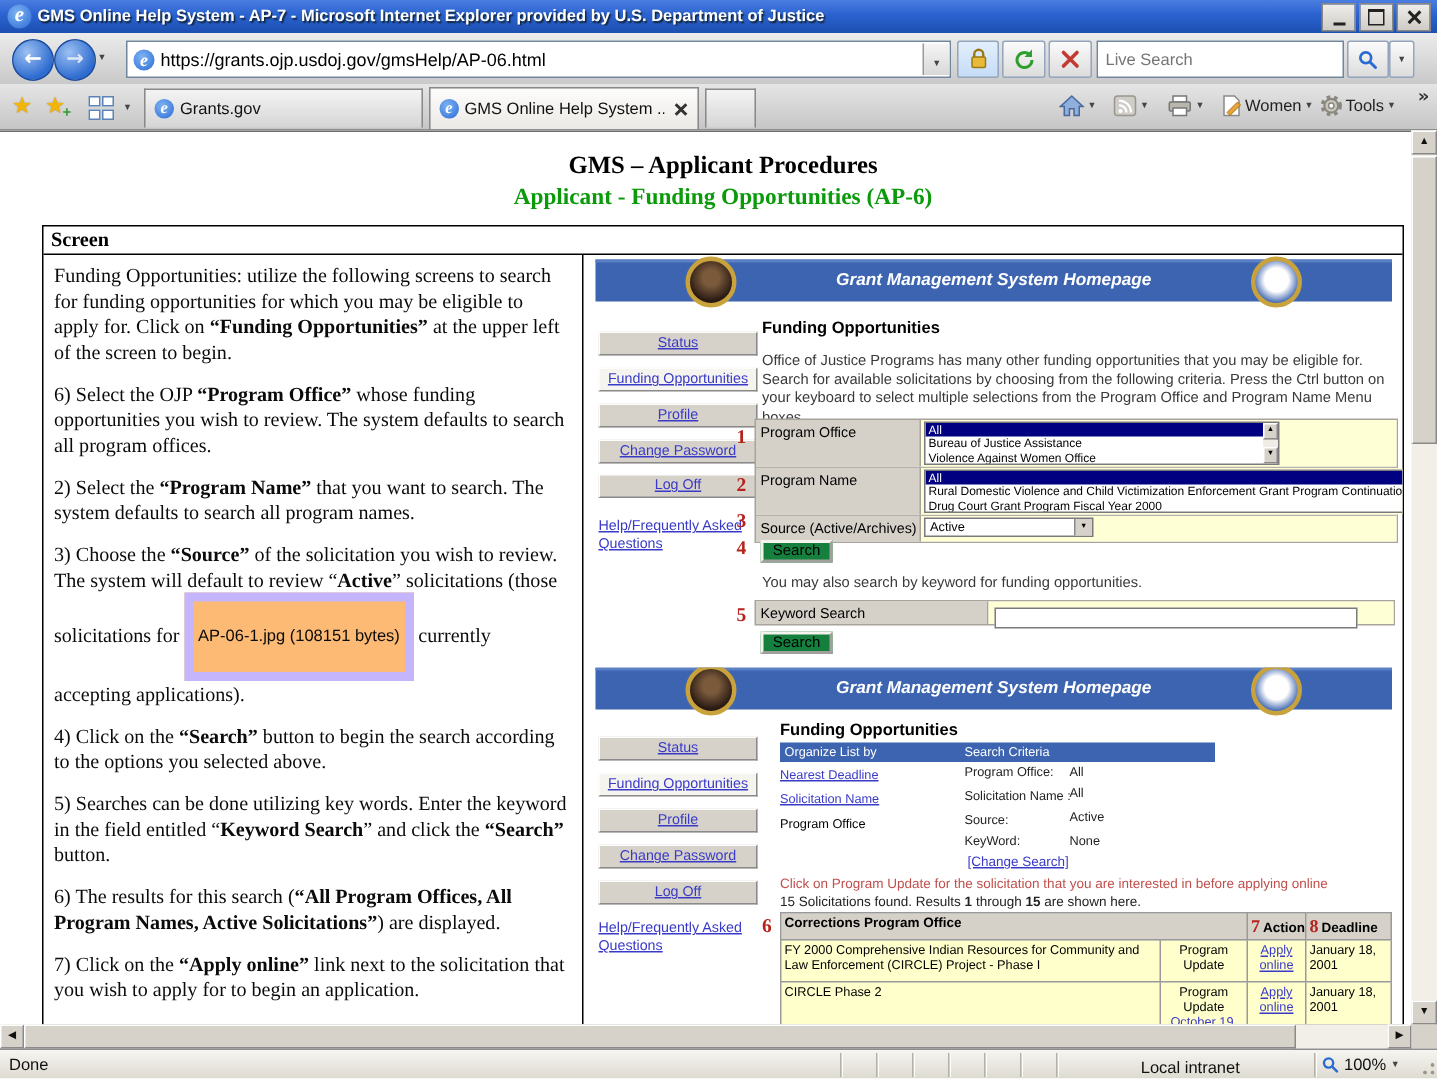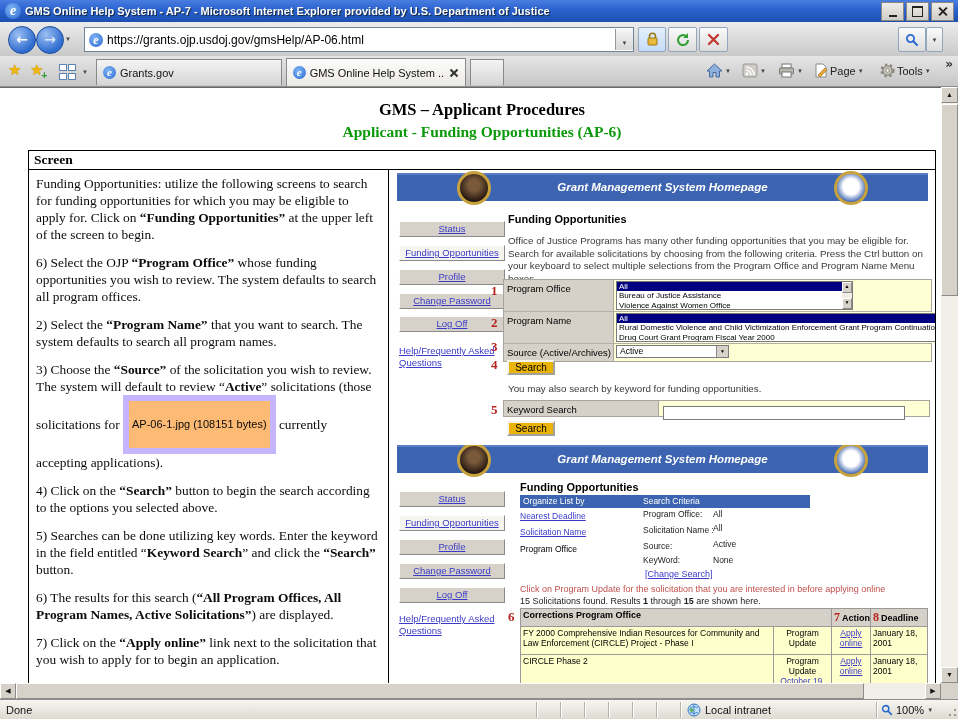--- a/index.html
+++ b/index.html
@@ -110,21 +110,21 @@
   .listbox{background:#fff;border:1px solid #7a7a7a;display:flex;box-sizing:border-box;}
   .lb-items{flex:1;overflow:hidden;}
   .lb-item{font-size:8px;line-height:9.3px;white-space:nowrap;overflow:hidden;padding:0 2px;color:#000;}
   .lb-item.sel{background:#000080;color:#fff;}
   .lb-scroll{width:10px;flex:0 0 auto;display:flex;flex-direction:column;justify-content:space-between;background:#efede5;}
   .lbar{height:9px;background:#d6d2c9;border:1px solid;border-color:#fff #8a8a8a #8a8a8a #fff;
     font-size:5px;line-height:7px;text-align:center;color:#000;}
   .gms-select{width:113px;background:#fff;border:1px solid #7a7a7a;display:flex;justify-content:space-between;height:13px;box-sizing:border-box;}
   .gms-select .val{font-size:8.5px;line-height:11px;padding-left:3px;}
   .gms-select .ddsq{width:11px;background:#d6d2c9;border-left:1px solid #8a8a8a;font-size:5px;line-height:11px;text-align:center;}
-  .gms-btn{position:absolute;width:48px;height:15px;background:#eab308;
+  .gms-btn{position:absolute;width:48px;height:15px;background:#15803d;
     border:2px outset #f5f3ee;font:10px "Liberation Sans",sans-serif;text-align:center;line-height:11px;padding:0;}
   .gms-note{position:absolute;font-size:9.8px;color:#3a3a3a;}
   .krow{position:absolute;display:flex;border:1px solid #a8a49c;box-sizing:border-box;}
   .kw-input{width:240px;height:12px;border:1px solid #7a7a7a;background:#fff;margin:1px 0 0 2px;padding:0;font-size:9px;}
   .rnum{position:absolute;color:#b5231c;font:bold 13px "Liberation Serif",serif;}
   .rnum-in{color:#b5231c;font:bold 12px "Liberation Serif",serif;margin-right:2px;}
 
   
   .crit-bar{position:absolute;left:125px;top:50px;width:290px;height:13px;background:#3d64b0;color:#fff;font-size:8.5px;line-height:13px;}
   .cb1{position:absolute;left:3px;}
@@ -157,22 +157,22 @@
   .hthumb{position:absolute;left:16px;top:0;width:848px;height:16px;background:#d6d2c9;
     border:1px solid;border-color:#fff #8a8a8a #8a8a8a #fff;box-sizing:border-box;}
   .corner{position:absolute;right:0;top:683px;width:17px;height:16px;background:#d6d2c9;}
 
   
   .statusbar{position:absolute;left:0;top:699px;width:958px;height:20px;
     background:linear-gradient(180deg,#f6f5f1,#dcd9cf);border-top:1px solid #8e8e8e;
     display:flex;align-items:center;font-size:11px;color:#111;}
   .sb-done{flex:1;padding-left:6px;}
   .sb-cell{width:23px;height:16px;border-left:1px solid #b5b2a8;box-shadow:inset 1px 0 0 #fff;}
-  .sb-zone{width:196px;height:16px;border-left:1px solid #b5b2a8;box-shadow:inset 1px 0 0 #fff;
-    display:flex;align-items:center;gap:4px;padding-left:6px;box-sizing:border-box;}
+  .sb-zone{width:172px;height:16px;border-left:1px solid #b5b2a8;box-shadow:inset 1px 0 0 #fff;
+    display:flex;align-items:center;gap:4px;padding-left:6px;box-sizing:border-box;flex-direction:column;}
   .sb-zoom{width:70px;height:16px;border-left:1px solid #b5b2a8;box-shadow:inset 1px 0 0 #fff;
     display:flex;align-items:center;gap:3px;padding-left:4px;box-sizing:border-box;}
   .grip{width:12px;height:16px;background:
     radial-gradient(circle at 9px 13px,#9a978e 1px,transparent 1.5px),
     radial-gradient(circle at 9px 8px,#9a978e 1px,transparent 1.5px),
     radial-gradient(circle at 4px 13px,#9a978e 1px,transparent 1.5px);}
   svg{display:block;}
 </style>
 </head>
 <body>
@@ -214,20 +214,23 @@
       <svg width="16" height="16" viewBox="0 0 16 16">
         <path d="M13 8a5 5 0 1 1-1.7-3.7" fill="none" stroke="#2f9e2f" stroke-width="2"></path>
         <path d="M13 1 v5 h-5 z" fill="#2f9e2f"></path>
       </svg>
     </div>
     <div class="sqbtn" style="left:699px;width:27px;">
       <svg width="13" height="13" viewBox="0 0 13 13">
         <path d="M2 2 L11 11 M11 2 L2 11" stroke="#c23a32" stroke-width="2.4" stroke-linecap="round"></path>
       </svg>
     </div>
+    <div class="lsearch">
+      <input placeholder="Live Search" style="">
+    </div>
     <div class="sqbtn magbtn">
       <svg width="14" height="14" viewBox="0 0 14 14">
         <circle cx="5.5" cy="5.5" r="3.6" fill="none" stroke="#2a6bd0" stroke-width="1.8"></circle>
         <path d="M8.3 8.3 L12 12" stroke="#2a6bd0" stroke-width="2" stroke-linecap="round"></path>
       </svg>
     </div>
     <div class="sqbtn magdd">
         <span class="dd-arrow">▼</span>
       </div>
   </div>
@@ -272,21 +275,21 @@
         <rect x="1.5" y="5" width="14" height="6" rx="1" fill="#b9b6ae" stroke="#777"></rect>
         <rect x="4" y="9" width="9" height="5" fill="#fff" stroke="#777"></rect>
       </svg>
         <span class="dd-arrow">▼</span>
     </span>
     <span class="tbicon" style="left:814px;">
       <svg width="14" height="15" viewBox="0 0 14 15">
         <path d="M2 1 H9 L12 4 V14 H2 Z" fill="#fff" stroke="#8a8a8a"></path>
         <path d="M4 12 L11 5 L13 7 L6 14 Z" fill="#e8a33a" stroke="#a06a10" stroke-width="0.6"></path>
       </svg>
-      <span>Page</span>
+      <span>Women</span>
         <span class="dd-arrow">▼</span>
     </span>
     <span class="tbicon" style="left:880px;">
       <svg width="15" height="15" viewBox="0 0 15 15">
         <circle cx="7.5" cy="7.5" r="4.6" fill="#c9c6be" stroke="#8a877e" stroke-width="1.4"></circle>
         <circle cx="7.5" cy="7.5" r="6" fill="none" stroke="#8a877e" stroke-width="2.2" stroke-dasharray="2.4 2.6"></circle>
         <circle cx="7.5" cy="7.5" r="1.8" fill="#fff" stroke="#8a877e"></circle>
       </svg>
       <span>Tools</span>
         <span class="dd-arrow">▼</span>

